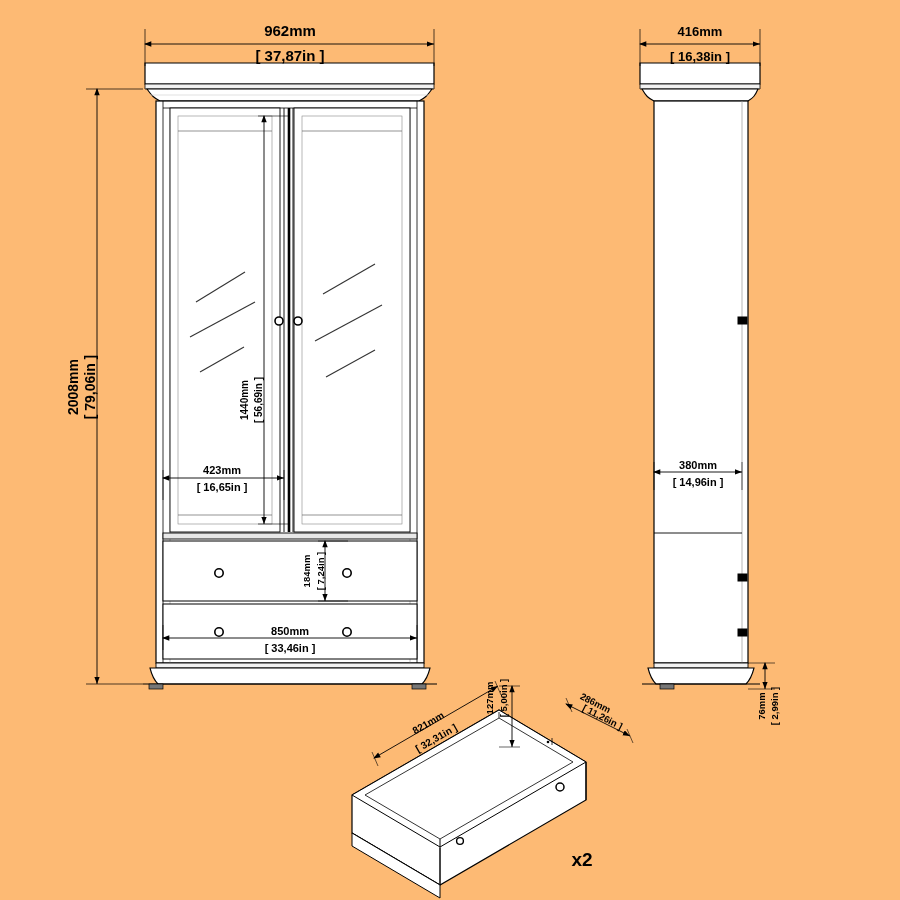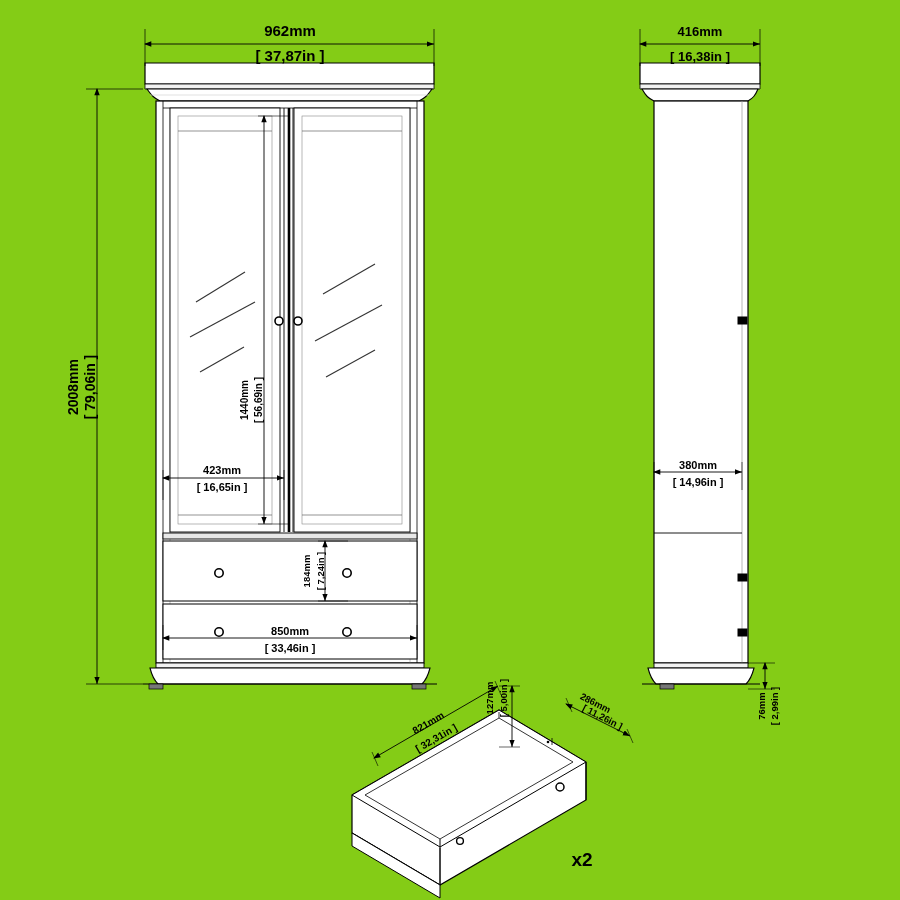--- a/index.html
+++ b/index.html
@@ -1,19 +1,19 @@
 <!DOCTYPE html>
 <html><head>
 <meta charset="utf-8">
 <title>Cabinet Technical Drawing</title>
 <style>
   html,body{margin:0;padding:0;background:#ffffff;}
   body{width:900px;height:900px;overflow:hidden;
        font-family:"Liberation Sans","DejaVu Sans",sans-serif;}
-  #stage{position:relative;width:900px;height:900px;background:#84cc16;}
+  #stage{position:relative;width:900px;height:900px;background:#fdba74;}
   svg.draw{position:absolute;top:0;left:0;width:900px;height:900px;}
   .dimtxt{font-family:"Liberation Sans","DejaVu Sans",sans-serif;font-weight:bold;fill:#000;}
 </style>
 </head>
 <body>
 
 <div id="stage">
 
 <svg class="draw" viewBox="0 0 900 900" xmlns="http://www.w3.org/2000/svg">
 

